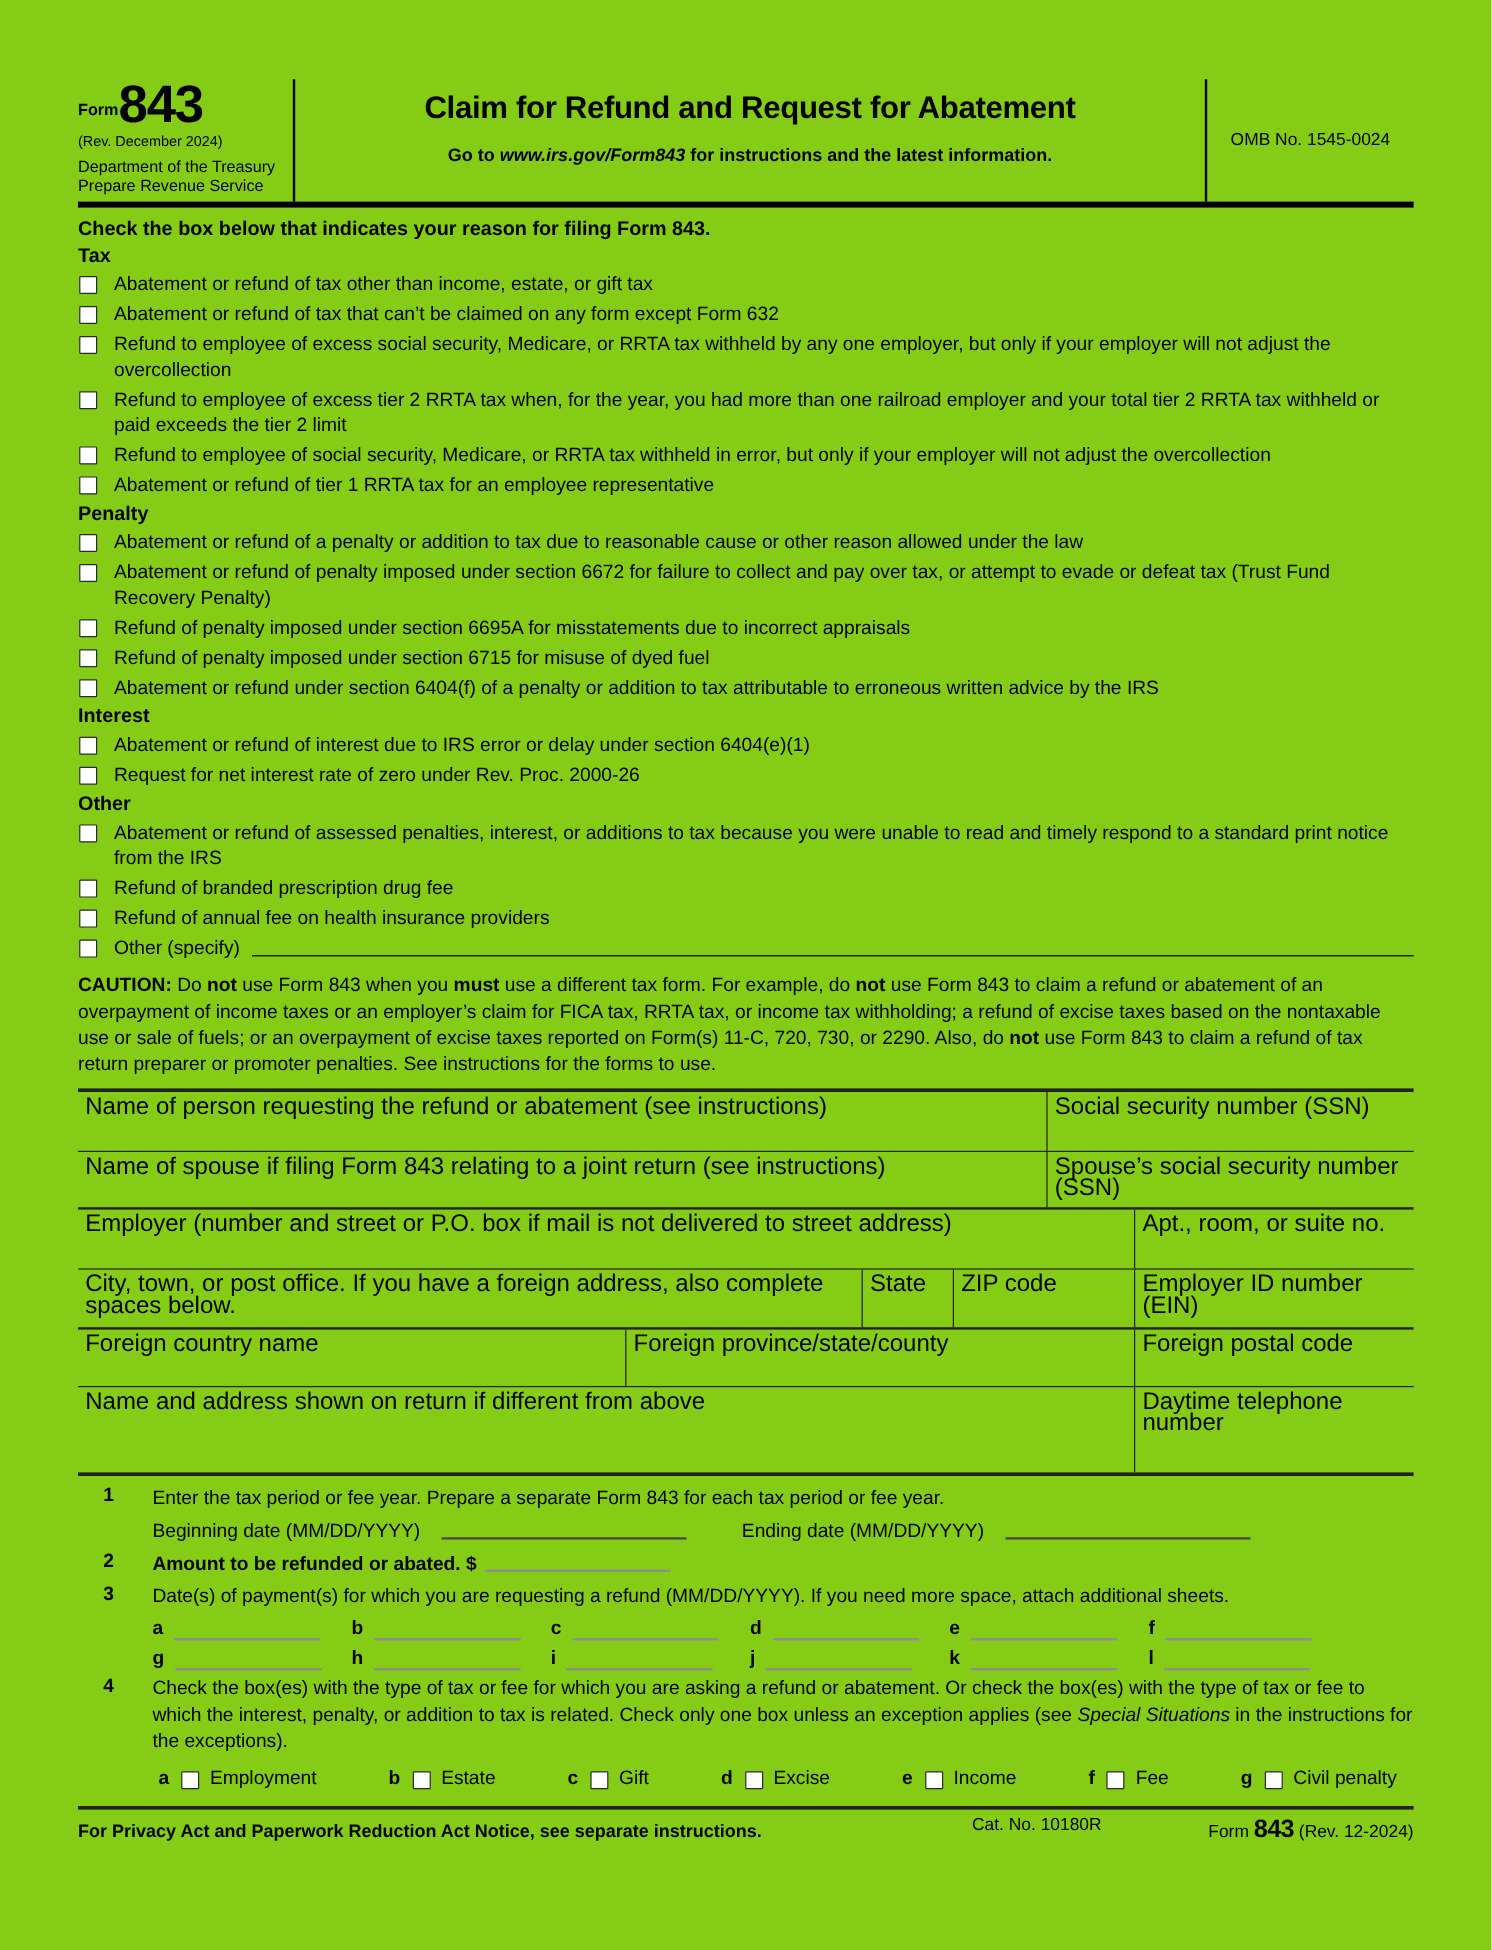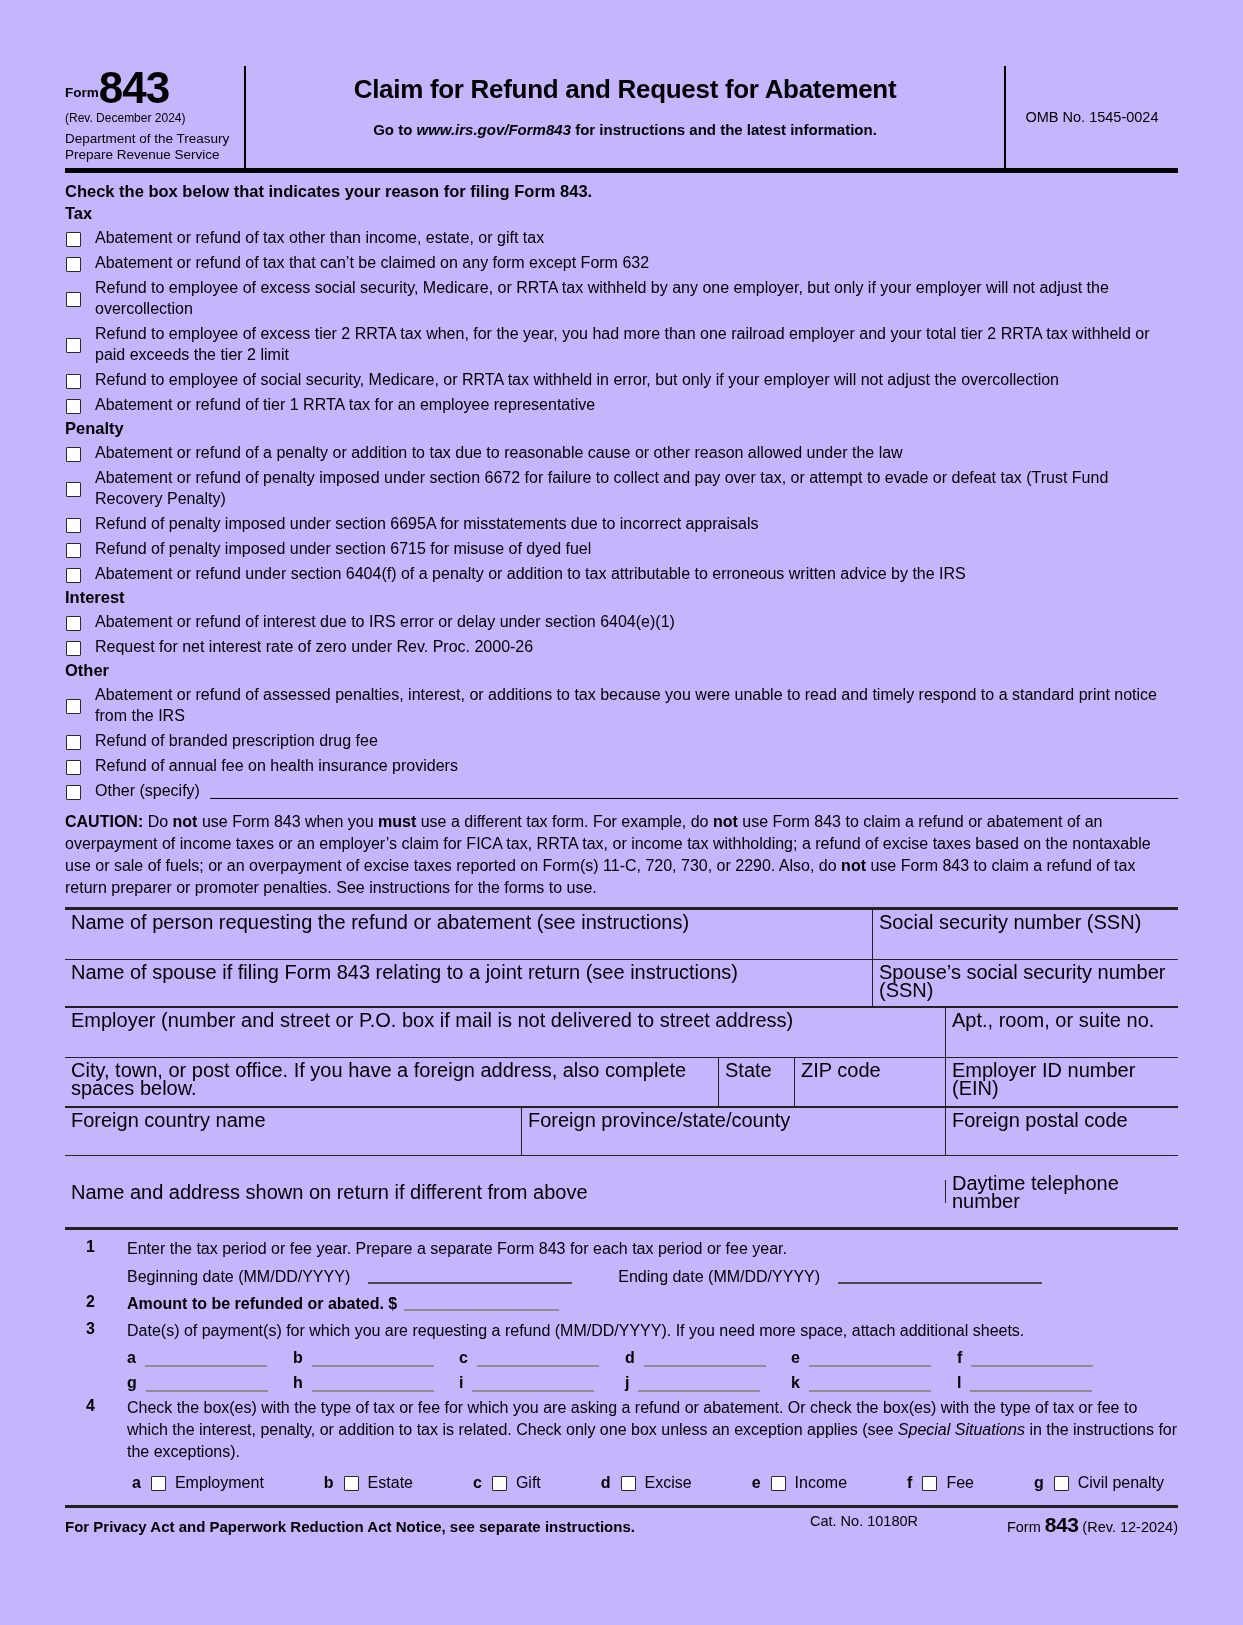--- a/index.html
+++ b/index.html
@@ -1,21 +1,21 @@
 <!DOCTYPE html>
 <html><head>
 <meta charset="utf-8">
 <style>
   * { box-sizing: border-box; margin: 0; padding: 0; }
   html, body { background: #fff; }
   .page {
     position: relative;
     width: 1243px; height: 1625px;
     margin: 0 auto;
-    background: #c4b5fd;
+    background: #84cc16;
     color: #000;
     font-family: "Liberation Sans", sans-serif;
     font-size: 16px;
     padding: 66px 65px 0 65px;
     overflow: hidden;
   }
   .b { font-weight: bold; }
   .i { font-style: italic; }
 
   
@@ -28,21 +28,21 @@
   .rev-line { font-size: 12px; margin-top: 3px; }
   .agency-line { font-size: 13.5px; line-height: 1.25; }
   .agency-block { margin-top: 6px; }
   .form-title { font-size: 26px; font-weight: bold; letter-spacing: -0.3px; }
   .form-subtitle { font-size: 15px; margin-top: 16px; }
 
   
   .reasons { margin-top: 9px; }
   .reason-heading { font-size: 16.5px; font-weight: bold; margin-bottom: 3px; }
   .group-label { font-size: 16.5px; font-weight: bold; margin: 3px 0 2px; }
-  .check-item { display: flex; align-items: center; margin: 4px 0; line-height: 21px; }
+  .check-item { display: flex; align-items: flex-start; margin: 4px 0; line-height: 21px; }
   .cb {
     flex: none; width: 15px; height: 15px;
     border: 1.7px solid #2a2a2a; background: #fff;
     margin: 3px 14px 0 1px; border-radius: 1px;
   }
   .check-text { flex: 0 1 auto; }
   .specify-line { flex: 1; border-bottom: 1.6px solid #000; height: 17px; margin-left: 10px; min-width: 60px; }
 
   
   .caution { margin-top: 10px; line-height: 22px; text-align: left; }
@@ -54,21 +54,21 @@
   .irow:last-child { border-bottom: none; }
   .icell { border-right: 1.4px solid #222; padding: 3px 4px 2px 6px; font-size: 20px; line-height: 18px; }
   .icell:last-child { border-right: none; }
   .grow { flex: 1; }
   .w-ssn { width: 305px; }
   .w-right { width: 232px; }
   .w-state { width: 76px; }
   .w-zip { width: 151px; }
   .w-country { width: 457px; }
   .w-province { width: 424px; }
-  .h50 { min-height: 50px; } .h48 { min-height: 48px; } .h72 { min-height: 71px; align-items: center; }
+  .h50 { min-height: 50px; } .h48 { min-height: 48px; } .h72 { min-height: 71px; }
 
   
   .lines-section { margin-top: 8px; }
   .fline { display: flex; margin-top: 5px; }
   .fnum { flex: none; width: 62px; padding-left: 21px; font-weight: bold; }
   .fbody { flex: 1; line-height: 22px; }
   .fill {
     display: inline-block; height: 15px; vertical-align: -2px;
     border-bottom: 2px solid #4a4a4a;
   }

